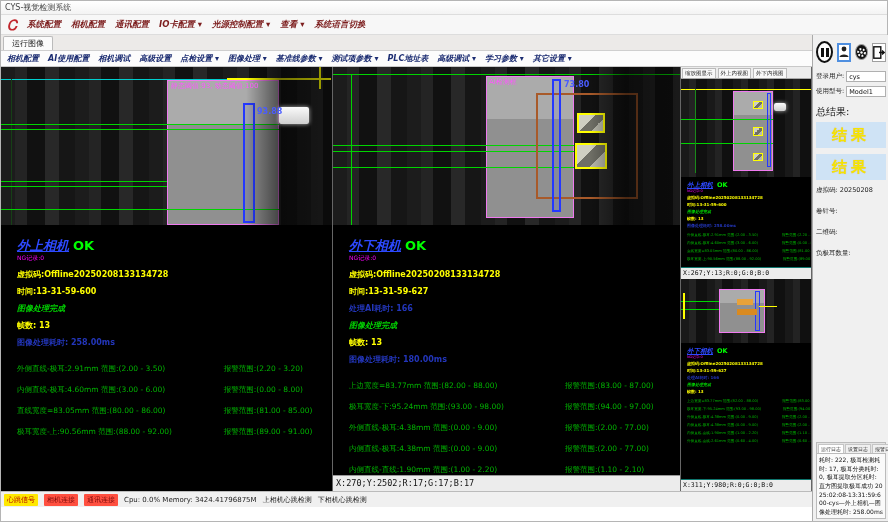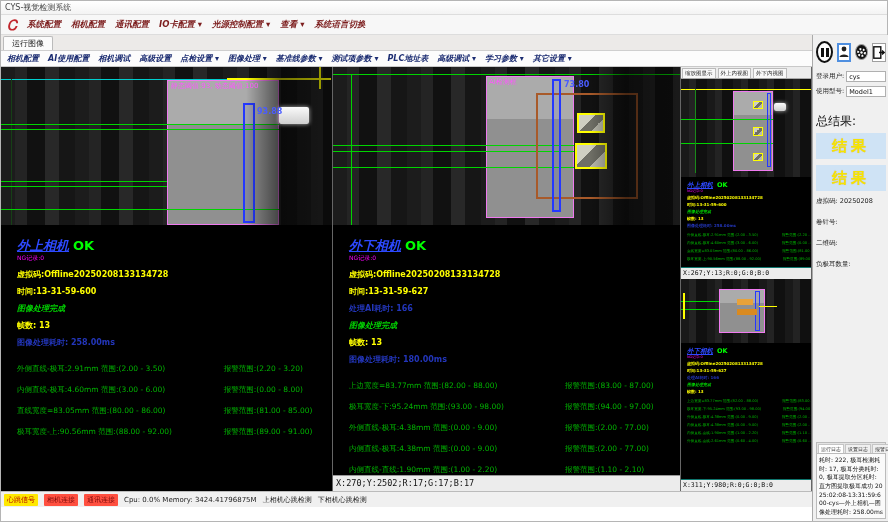--- a/index.html
+++ b/index.html
@@ -75,21 +75,21 @@
 
   
   .btnrow { display:flex; align-items:center; gap:4px; margin:3px 0 8px 0; }
   .pausebtn { width:22px; height:22px; border:2.5px solid #111; border-radius:50%; background:#fff; display:flex; align-items:center; justify-content:center; gap:2px; }
   .pausebtn i { display:block; width:3px; height:9px; background:#111; }
   .sqbtn { width:15px; height:19px; background:#fff; border:1px solid #9f9f9f; display:flex; align-items:center; justify-content:center; }
   .sqbtn.sel { border:2px solid #4f8fe0; }
   .fieldrow { display:flex; align-items:center; margin-bottom:4px; gap:2px; }
   .flabel { font-size:6.5px; color:#222; white-space:nowrap; }
   .fvalue { flex:1; height:11px; background:#fff; border:1px solid #b0b0b0; font-size:6.5px; color:#111; padding:0 2px; line-height:10px; }
-  .totlabel { font-size:12px; color:#111; margin:12px 0 3px 0; }
+  .totlabel { font-size:10px; color:#111; margin:4px 0 3px 0; }
   .resbox { height:26px; background:#cfe3f5; margin-bottom:6px; display:flex; align-items:center; justify-content:center;
     color:#f5e400; font-size:15px; font-weight:bold; letter-spacing:4px; text-shadow:0 0 1px #caa; }
   .infoline { font-size:6.5px; color:#222; margin-bottom:12px; white-space:nowrap; }
   .spacer { flex:1; }
   .logbox { border:1px solid #bbb; background:#fafafa; }
   .logtabs { display:flex; gap:1px; background:#e4e4e4; padding:1px 1px 0 1px; border-bottom:1px solid #bbb; }
   .logtab { font-size:5px; padding:1px 2px; color:#333; background:#f0f0f0; border:1px solid #c5c5c5; border-bottom:none; white-space:nowrap; }
   .logtab.active { background:#fff; }
   .logtext { font-size:6px; color:#111; padding:2px; line-height:1.45; word-break:break-all; height:64px; overflow:hidden; }
 

